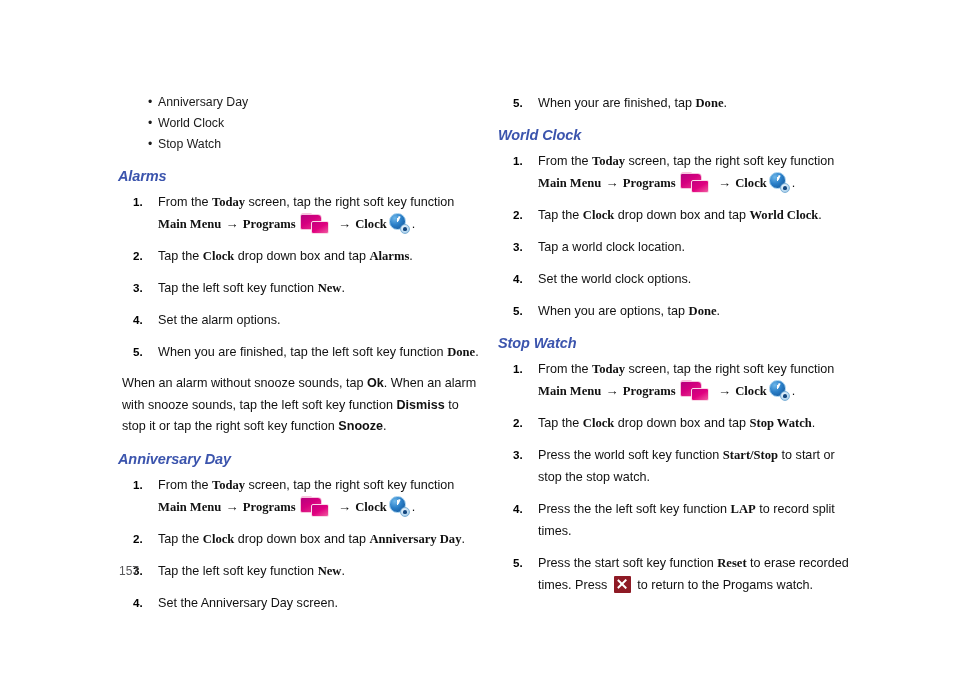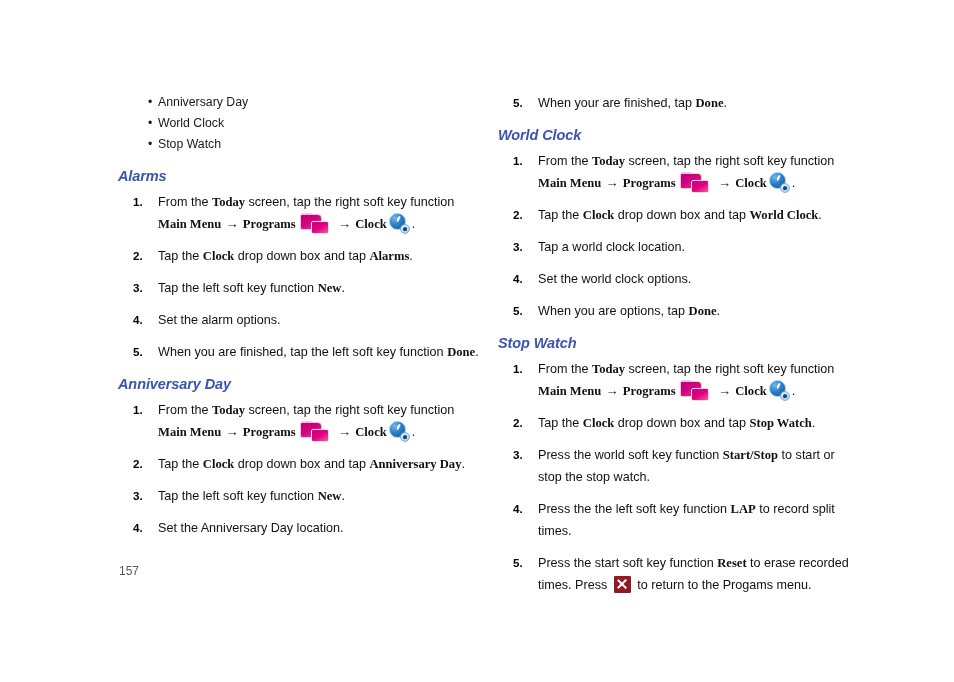--- a/index.html
+++ b/index.html
@@ -240,27 +240,28 @@
 
     <div class="h-section">Alarms</div>
     <ol class="steps">
         <li class="step"><span class="num">1.</span><span>From the </span><b>Today</b><span> screen, tap the right soft key function </span><b>Main Menu</b><b class="arrow"> → </b><b>Programs</b><span class="icon-programs"><span class="f-back-tab"></span><span class="f-back"></span><span class="f-front"></span></span><b class="arrow"> → </b><b>Clock</b><span class="icon-clock"><span class="dial"></span><span class="hand-m"></span><span class="hand-h"></span><span class="badge"></span></span><span>.</span></li>
         <li class="step"><span class="num">2.</span><span>Tap the </span><b>Clock</b><span> drop down box and tap </span><b>Alarms</b><span>.</span></li>
         <li class="step"><span class="num">3.</span><span>Tap the left soft key function </span><b>New</b><span>.</span></li>
         <li class="step"><span class="num">4.</span><span>Set the alarm options.</span></li>
         <li class="step"><span class="num">5.</span><span>When you are finished, tap the left soft key function </span><b>Done</b><span>.</span></li>
       </ol>
 
+    <p class="para"><span>When an alarm without snooze sounds, tap </span><b>Ok</b><span>. When an alarm with snooze sounds, tap the left soft key function </span><b>Dismiss</b><span> to stop it or tap the right soft key function </span><b>Snooze</b><span>.</span></p>
 
     <div class="h-section">Anniversary Day</div>
     <ol class="steps">
         <li class="step"><span class="num">1.</span><span>From the </span><b>Today</b><span> screen, tap the right soft key function </span><b>Main Menu</b><b class="arrow"> → </b><b>Programs</b><span class="icon-programs"><span class="f-back-tab"></span><span class="f-back"></span><span class="f-front"></span></span><b class="arrow"> → </b><b>Clock</b><span class="icon-clock"><span class="dial"></span><span class="hand-m"></span><span class="hand-h"></span><span class="badge"></span></span><span>.</span></li>
         <li class="step"><span class="num">2.</span><span>Tap the </span><b>Clock</b><span> drop down box and tap </span><b>Anniversary Day</b><span>.</span></li>
         <li class="step"><span class="num">3.</span><span>Tap the left soft key function </span><b>New</b><span>.</span></li>
-        <li class="step"><span class="num">4.</span><span>Set the Anniversary Day location.</span></li>
+        <li class="step"><span class="num">4.</span><span>Set the Anniversary Day screen.</span></li>
       </ol>
   </div>
 
   <div class="col col-right">
 
     <ol class="steps">
         <li class="step"><span class="num">5.</span><span>When your are finished, tap </span><b>Done</b><span>.</span></li>
       </ol>
 
     <div class="h-section">World Clock</div>
@@ -271,18 +272,18 @@
         <li class="step"><span class="num">4.</span><span>Set the world clock options.</span></li>
         <li class="step"><span class="num">5.</span><span>When you are options, tap </span><b>Done</b><span>.</span></li>
       </ol>
 
     <div class="h-section">Stop Watch</div>
     <ol class="steps">
         <li class="step"><span class="num">1.</span><span>From the </span><b>Today</b><span> screen, tap the right soft key function </span><b>Main Menu</b><b class="arrow"> → </b><b>Programs</b><span class="icon-programs"><span class="f-back-tab"></span><span class="f-back"></span><span class="f-front"></span></span><b class="arrow"> → </b><b>Clock</b><span class="icon-clock"><span class="dial"></span><span class="hand-m"></span><span class="hand-h"></span><span class="badge"></span></span><span>.</span></li>
         <li class="step"><span class="num">2.</span><span>Tap the </span><b>Clock</b><span> drop down box and tap </span><b>Stop Watch</b><span>.</span></li>
         <li class="step"><span class="num">3.</span><span>Press the world soft key function </span><b>Start/Stop</b><span> to start or stop the stop watch.</span></li>
         <li class="step"><span class="num">4.</span><span>Press the the left soft key function </span><b>LAP</b><span> to record split times.</span></li>
-        <li class="step"><span class="num">5.</span><span>Press the start soft key function </span><b>Reset</b><span> to erase recorded times. Press </span><span class="icon-close"></span><span> to return to the Progams menu.</span></li>
+        <li class="step"><span class="num">5.</span><span>Press the start soft key function </span><b>Reset</b><span> to erase recorded times. Press </span><span class="icon-close"></span><span> to return to the Progams watch.</span></li>
       </ol>
   </div>
 
   <div class="page-number">157</div>
 </div>
 
 </body></html>

